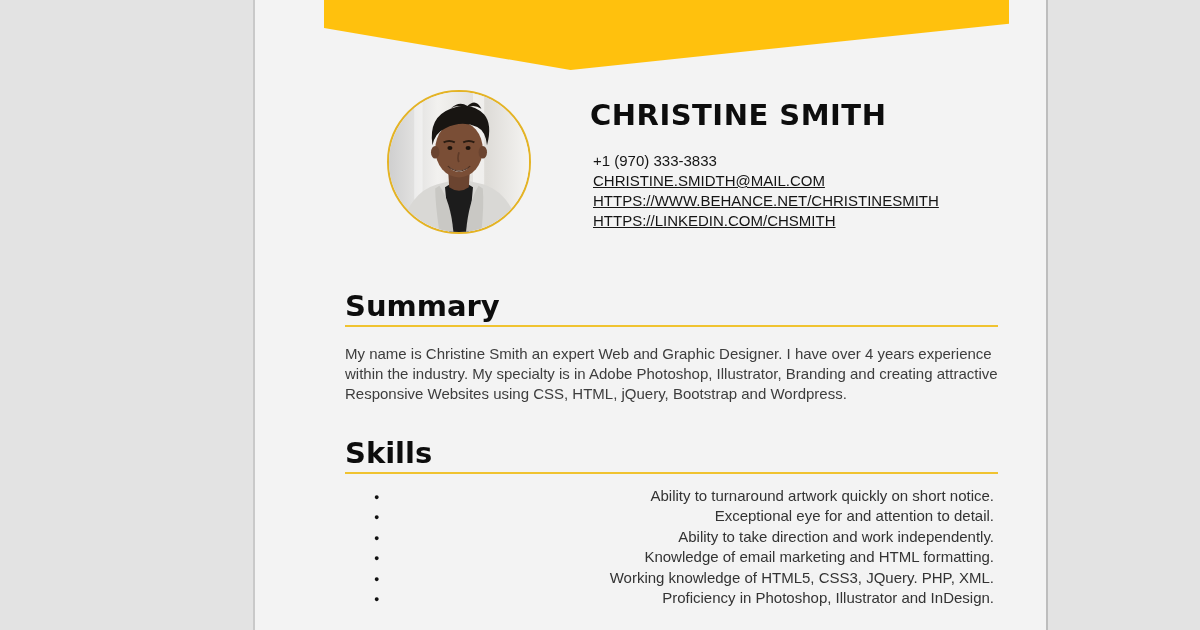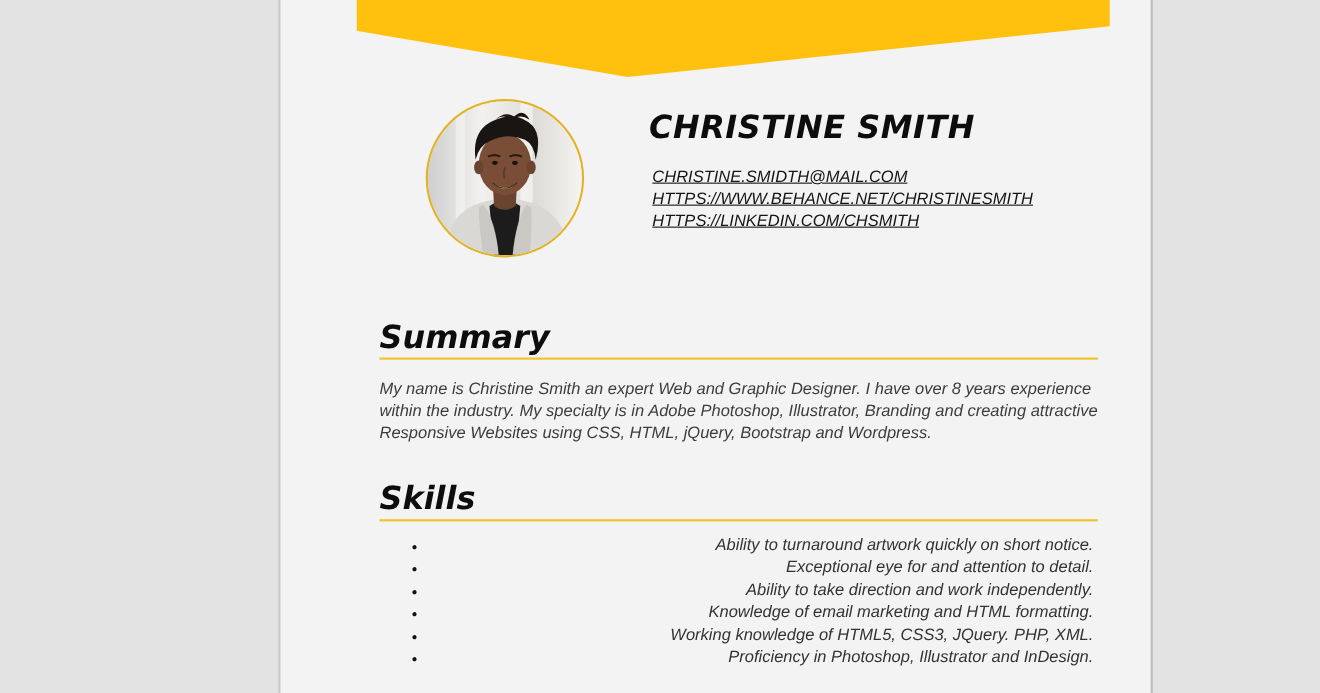--- a/index.html
+++ b/index.html
@@ -4,21 +4,21 @@
 <style>
   html,body{margin:0;padding:0;}
   body{
     width:1200px;height:630px;position:relative;overflow:hidden;
     background:#e3e3e3;
     font-family:"Liberation Sans", sans-serif;
   }
   .page{
     position:absolute;left:253px;top:0;width:795px;height:630px;
     background:#f3f3f3;box-sizing:border-box;
-    border-left:2px solid #c9c9c9;border-right:2px solid #bdbdbd;font-style:italic;
+    border-left:2px solid #c9c9c9;border-right:2px solid #bdbdbd;
   }
   .banner{
     position:absolute;left:69px;top:0;width:685px;height:70px;
     clip-path:polygon(0 0,100% 0,100% 34%,36% 100%,0 40%);
   }
   .photo{
     position:absolute;left:132px;top:90px;width:140px;height:140px;
     border-radius:50%;border:2px solid #e4b324;overflow:hidden;
     background:#e9e9e9;
   }
@@ -103,31 +103,32 @@
 
       <path d="M50 43 Q48.5 48 50 50" stroke="#5d3a28" stroke-width="1.2" fill="none"></path>
       <path d="M42 53 Q50 59 58 53 Q54 57 50 57 Q46 57 42 53 Z" fill="#fdfdfd"></path>
       <path d="M42 53 Q50 60 58 53" stroke="#4a2d1e" stroke-width="0.8" fill="none"></path>
     </svg>
   </div>
 
   <div class="name">CHRISTINE SMITH</div>
 
   <div class="contact">
+    <div>+1 (970) 333-3833</div>
     <div><a>CHRISTINE.SMIDTH@MAIL.COM</a></div>
     <div><a>HTTPS://WWW.BEHANCE.NET/CHRISTINESMITH</a></div>
     <div><a>HTTPS://LINKEDIN.COM/CHSMITH</a></div>
   </div>
 
   <div class="sec summary-sec">
     <div class="section-title">Summary</div>
     <div class="sec-rule" style="background: rgb(240, 195, 48);"></div>
   </div>
 
-  <div class="body-text">My name is Christine Smith an expert Web and Graphic Designer. I have over 8 years experience within the industry. My specialty is in Adobe Photoshop, Illustrator, Branding and creating attractive Responsive Websites using CSS, HTML, jQuery, Bootstrap and Wordpress.</div>
+  <div class="body-text">My name is Christine Smith an expert Web and Graphic Designer. I have over 4 years experience within the industry. My specialty is in Adobe Photoshop, Illustrator, Branding and creating attractive Responsive Websites using CSS, HTML, jQuery, Bootstrap and Wordpress.</div>
 
   <div class="sec skills-sec">
     <div class="section-title">Skills</div>
     <div class="sec-rule" style="background: rgb(240, 195, 48);"></div>
   </div>
 
   <ul class="skills">
     <li>Ability to turnaround artwork quickly on short notice.</li>
     <li>Exceptional eye for and attention to detail.</li>
     <li>Ability to take direction and work independently.</li>

